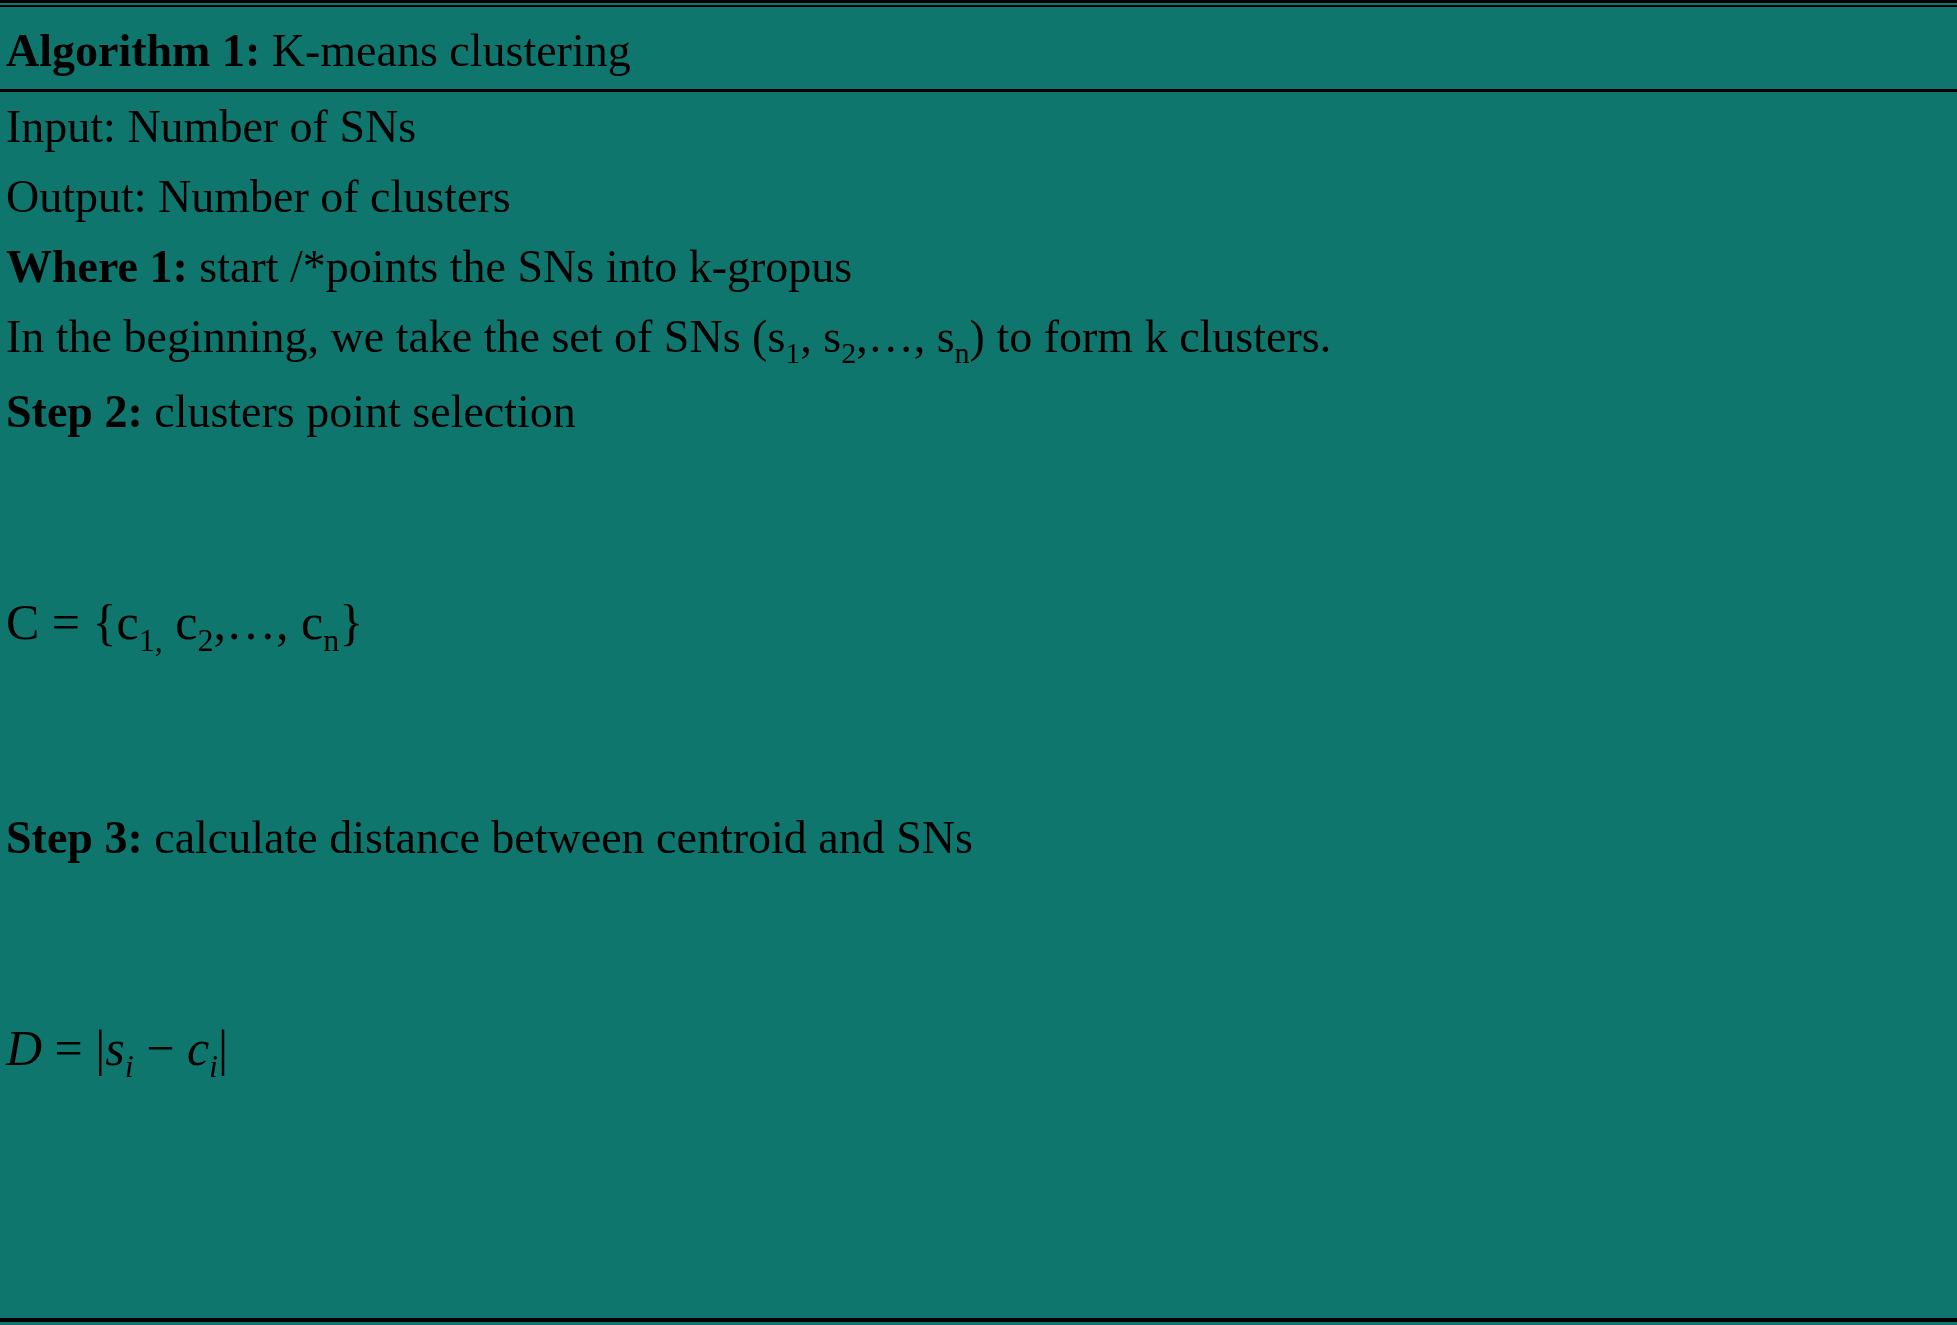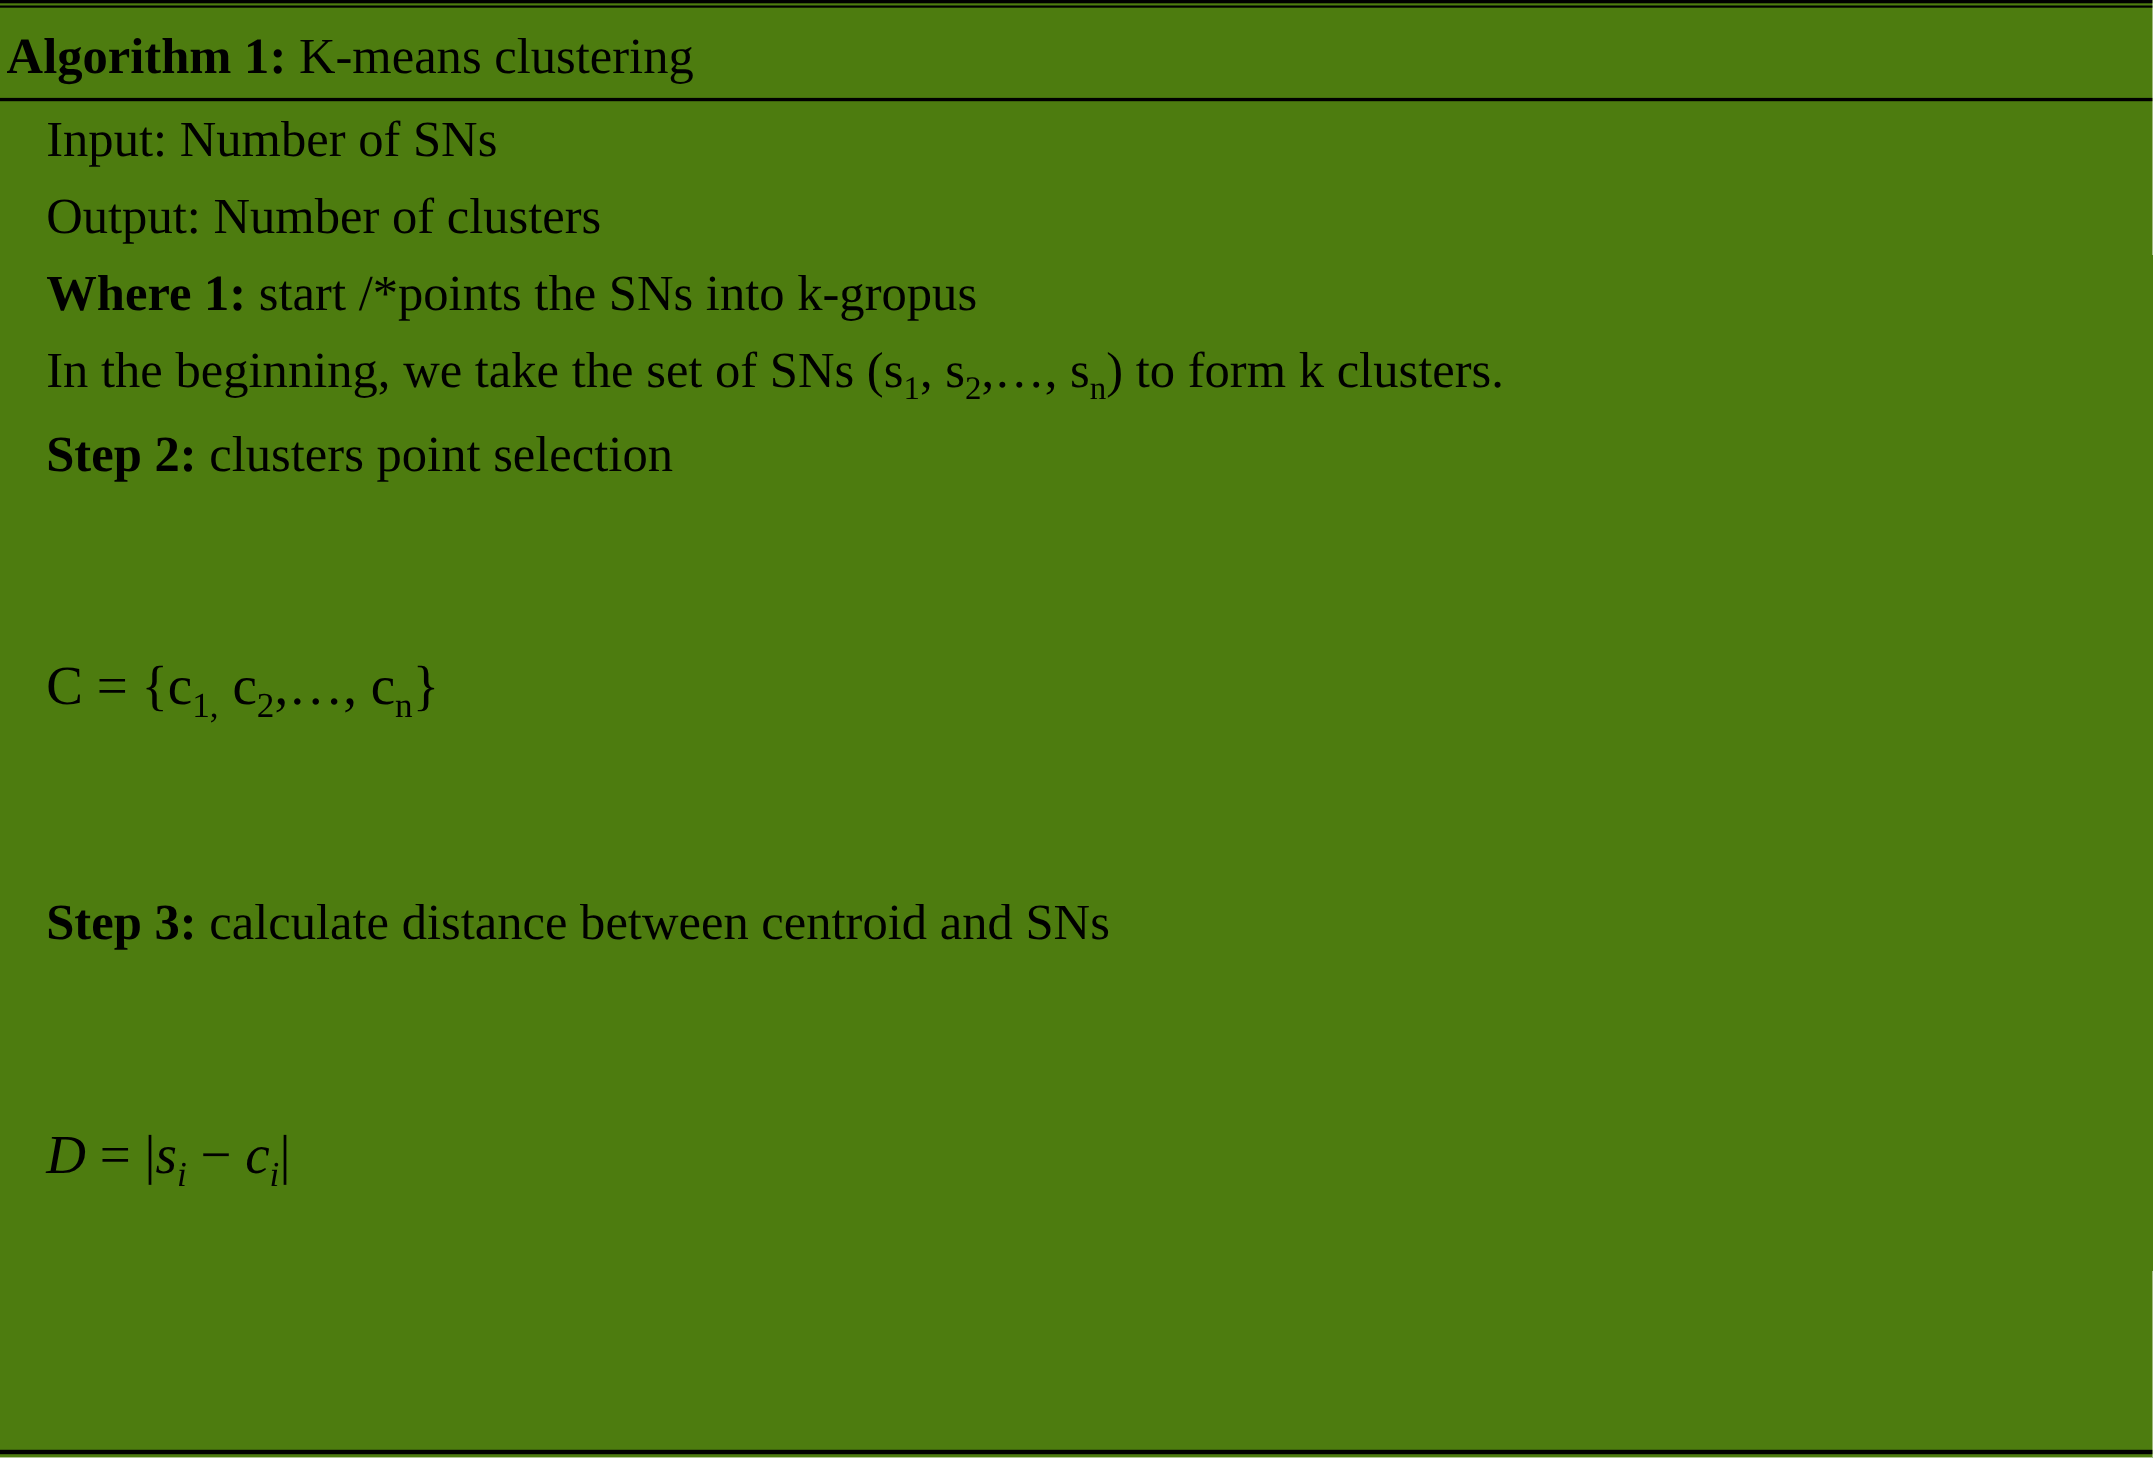--- a/index.html
+++ b/index.html
@@ -1,38 +1,37 @@
 <!DOCTYPE html>
 <html><head>
 <meta charset="utf-8">
 <style>
   html,body{margin:0;padding:0;background:#ffffff;}
   .page{
     position:relative;
     width:1957px;height:1325px;
-    background:#4d7c0f;color:#000000;
+    background:#0f766e;color:#000000;
     font-family:"Liberation Serif","DejaVu Serif",serif;
     overflow:hidden;
   }
   .rule{background:#000000;width:100%;}
   .rule-top-thick{height:3px;}
   .rule-top-gap{height:2px;background:transparent;}
   .rule-top-thin{height:1.5px;}
   .header{
     padding:16px 0 10px 6px;
     font-size:46px;line-height:56px;
     white-space:pre;
   }
   .rule-mid{height:3px;}
   .rule-bottom{position:absolute;left:0;right:0;bottom:3px;height:4px;}
   .body{padding-left:6px;}
   .line{
     font-size:46px;line-height:70px;
     white-space:pre;
-    margin-left:36px;
   }
   .bold{font-weight:bold;}
   .it{font-style:italic;}
   
   .sb{font-size:30px;position:relative;top:11px;}
   
   .eq-center{
     width:1420px;text-align:left;
     font-size:50px;
   }

